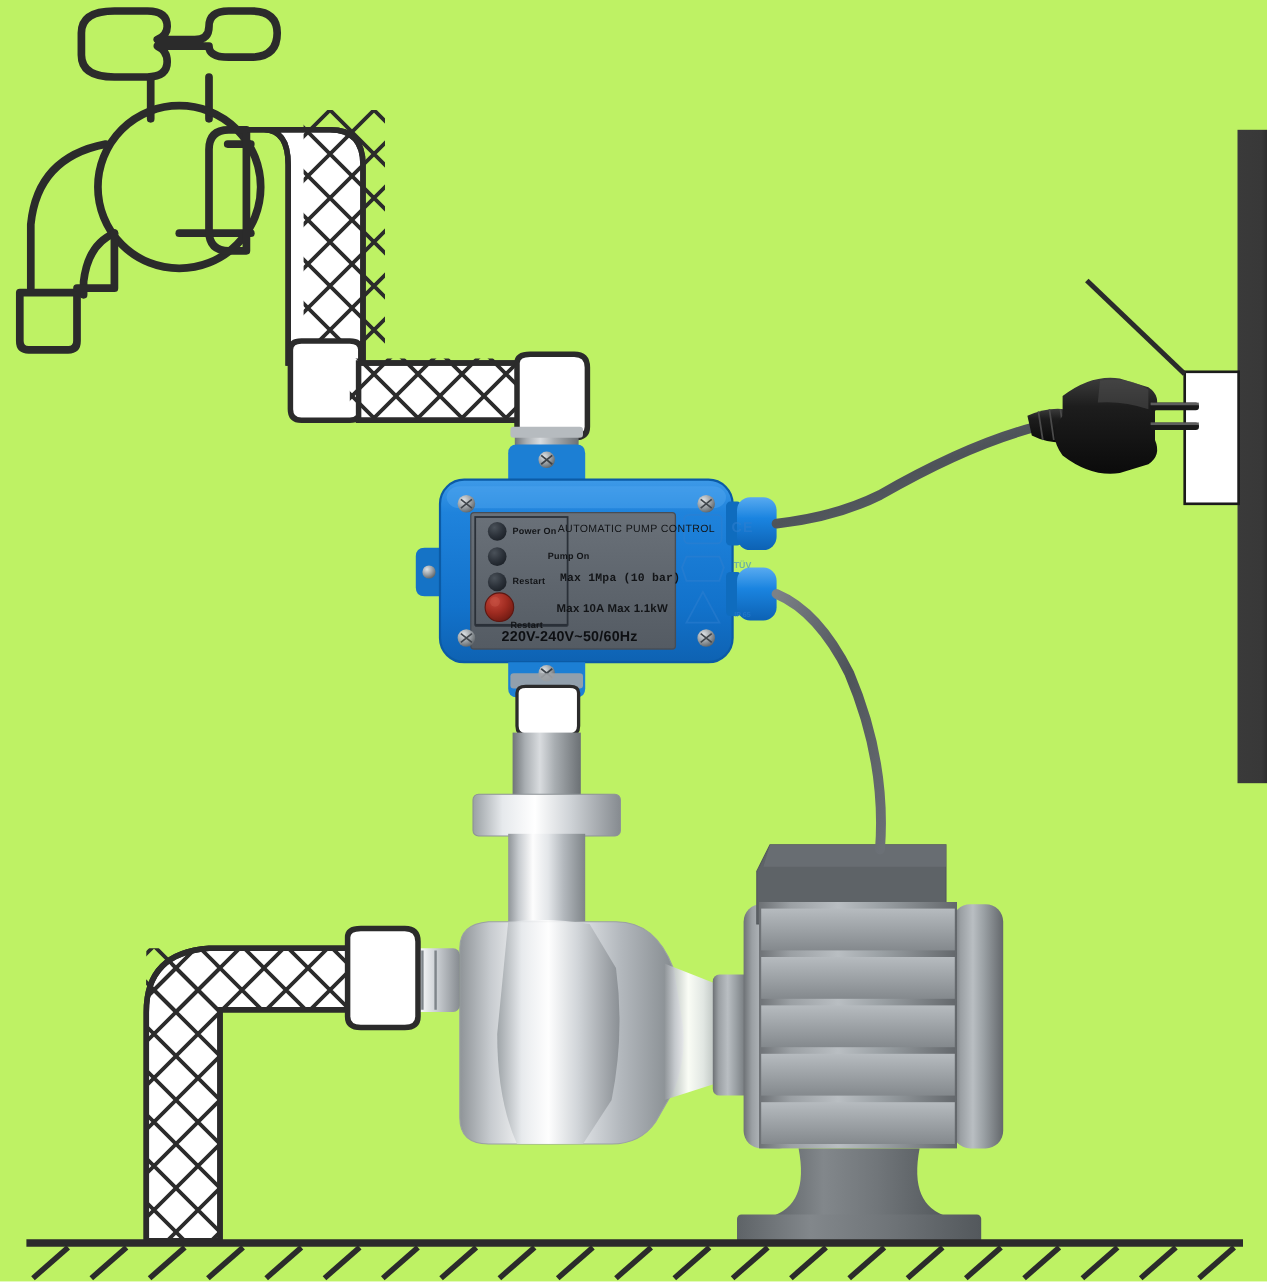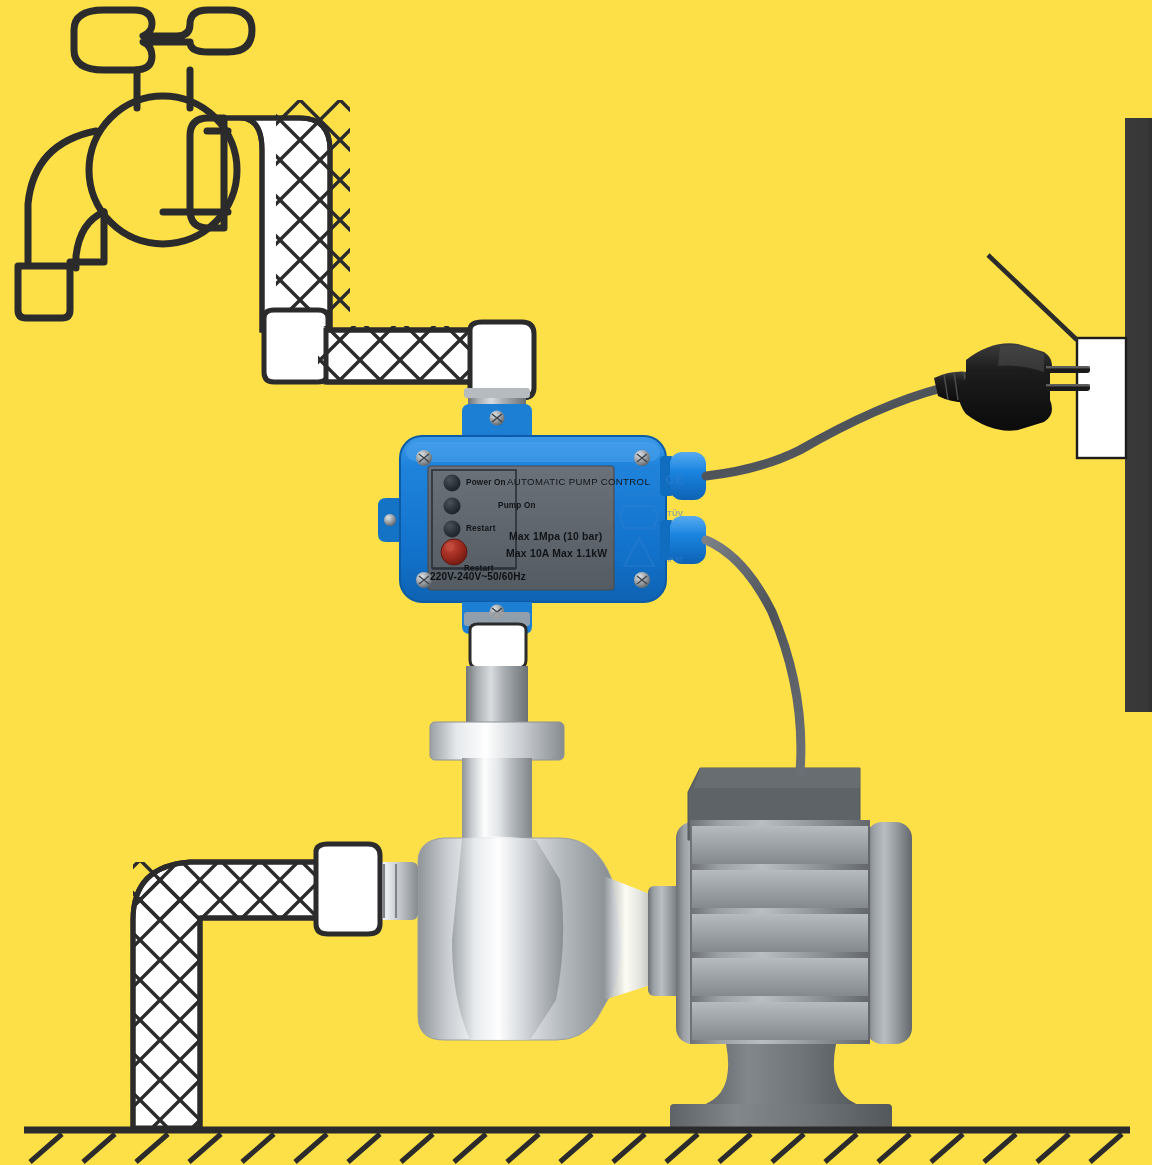--- a/index.html
+++ b/index.html
@@ -1,36 +1,36 @@
 <!DOCTYPE html>
 <html><head>
 <meta charset="utf-8">
 <title>Automatic Pump Control Installation Diagram</title>
 <style>
   html,body{margin:0;padding:0;background:#ffffff;}
   body{
     font-family:"Liberation Sans", sans-serif;
     width:1152px;height:1165px;overflow:hidden;
   }
-  #stage{position:relative;width:1152px;height:1165px;background:#fde047;}
+  #stage{position:relative;width:1152px;height:1165px;background:#bef264;}
   #stage svg{position:absolute;top:0;left:0;width:1152px;height:1165px;display:block;}
 
   
   .panel-text{
     position:absolute;
     color:#121417;
     font-family:"Liberation Sans", sans-serif;
     white-space:nowrap;
     letter-spacing:.2px;
     -webkit-font-smoothing:antialiased;
   }
   .led-label{font-size:8.2px;font-weight:700;}
   .title-text{font-size:9.6px;font-weight:400;letter-spacing:.35px;}
   .spec-text{font-size:10.4px;font-weight:700;}
-  .volt-text{font-size:10px;font-weight:700;color:#0d0f12;}
+  .volt-text{font-size:13px;font-weight:700;color:#0d0f12;margin-left:26px;}
   .emboss{
     position:absolute;color:#2f7fd0;opacity:.55;
     font-weight:700;text-align:center;margin-left:36px;
   }
 </style>
 </head>
 <body>
 
 <div id="stage">
 
@@ -370,20 +370,20 @@
 
   <div class="panel-text led-label" style="left:466px;top:478px;">Power On</div>
   <div class="panel-text led-label" style="left:466px;top:501px;padding-left:32px;">Pump On</div>
   <div class="panel-text led-label" style="left:466px;top:524px;">Restart</div>
   <div class="panel-text led-label" style="left:464px;top:548px;margin-top:16px;">Restart</div>
 
   <div class="panel-text volt-text" style="left:430px;top:571px;">220V-240V~50/60Hz</div>
 
   <div class="panel-text title-text" style="left:507px;top:476px;">AUTOMATIC PUMP CONTROL</div>
 
-  <div class="panel-text spec-text" style="left:509px;top:531px;">Max 1Mpa (10 bar)</div>
+  <div class="panel-text spec-text" style="left:509px;top:520px;font-family:Liberation Mono, monospace;">Max 1Mpa (10 bar)</div>
   <div class="panel-text spec-text" style="left:506px;top:548px;">Max 10A Max 1.1kW</div>
 
   <div class="emboss" style="left:622px;top:472px;width:34px;font-size:13px;letter-spacing:1px;">CE</div>
   <div class="emboss" style="left:621px;top:509px;width:36px;font-size:8px;">TÜV</div>
   <div class="emboss" style="left:623px;top:556px;width:32px;font-size:6.5px;">IP 65</div>
 
 </div>
 
 </body></html>

